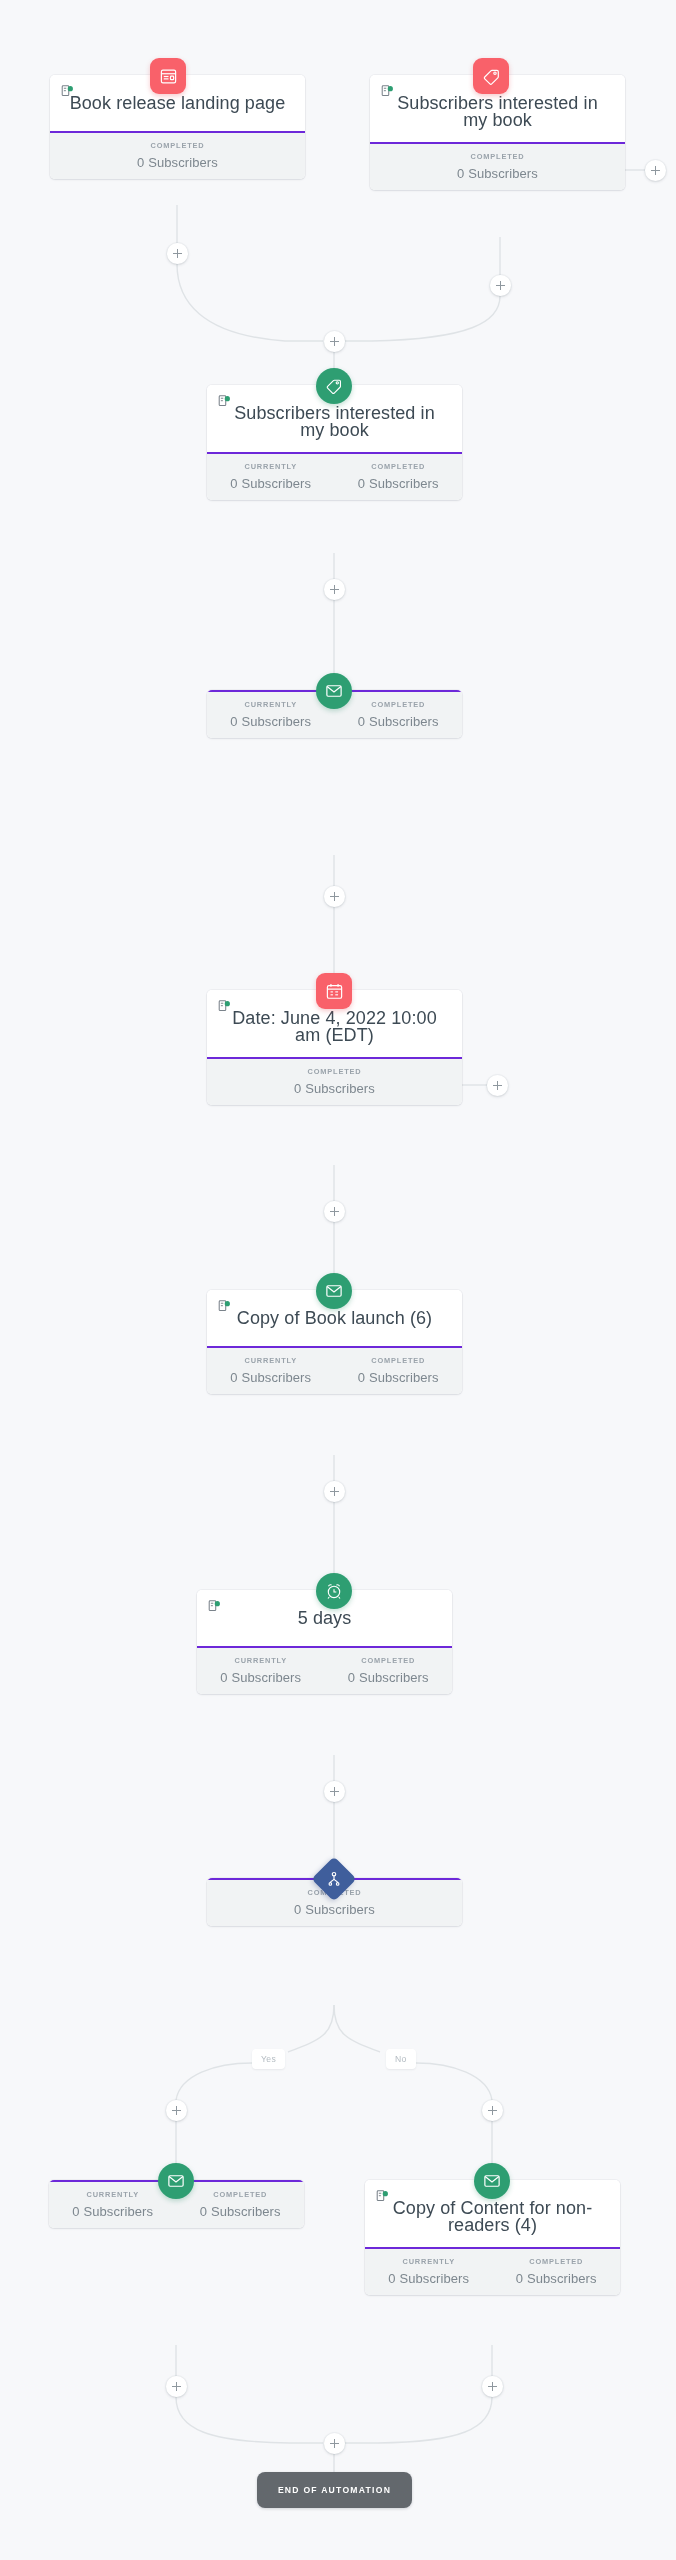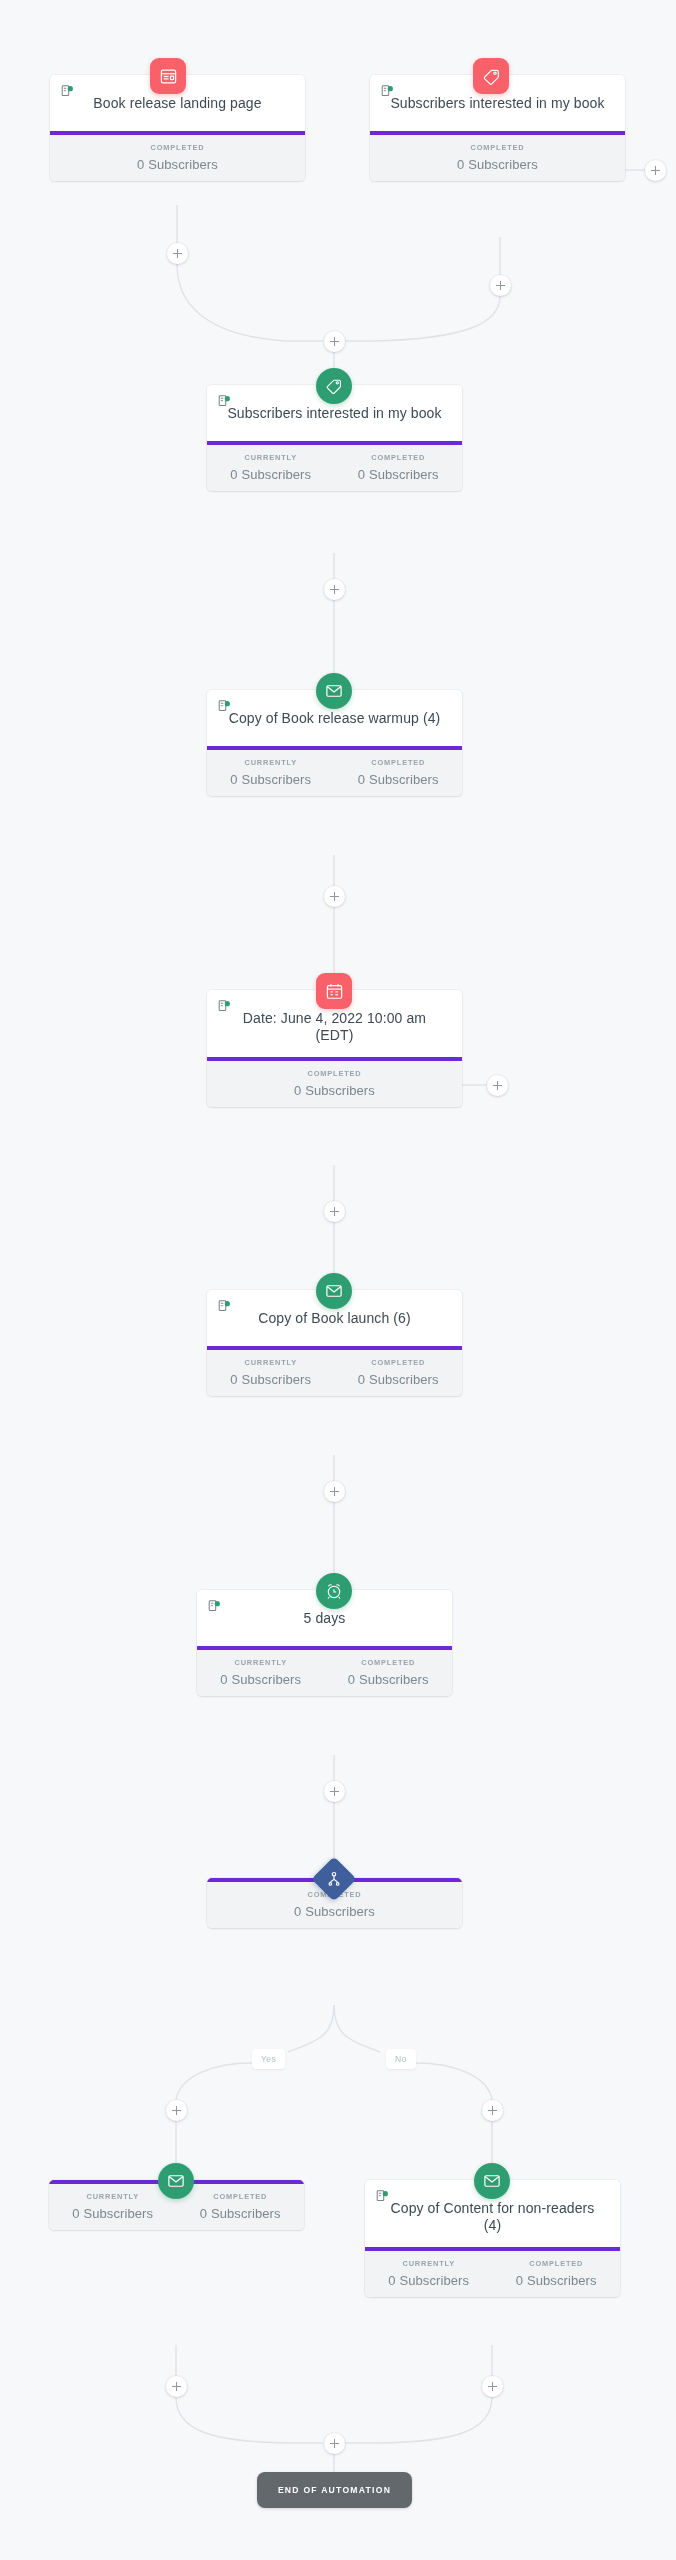--- a/index.html
+++ b/index.html
@@ -44,33 +44,33 @@
     box-sizing: border-box;
   }
   .corner-icon {
     position: absolute;
     left: 11px;
     top: 10px;
     width: 13px;
     height: 13px;
   }
   .card-title {
-    font-size: 14px;
+    font-size: 18px;
     line-height: 17px;
     color: #3d4a54;
     text-align: center;
     font-weight: 400;
     letter-spacing: .1px;
     padding: 0 6px;
     margin-top: 2px;
     word-wrap: break-word;
   }
   .card-foot {
     background: #f1f3f4;
-    border-top: 4px solid #6d28d9;
+    border-top: 2px solid #6d28d9;
     display: flex;
     padding: 8px 0 9px 0;
   }
   .stat {
     flex: 1 1 0;
     text-align: center;
     min-width: 0;
   }
   .stat-label {
     font-size: 7.4px;
@@ -321,29 +321,20 @@
   </div>
   <div class="plus" style="left:324px; top:579px;"></div>
 
   <div class="badge badge-circle" style="left:316px; top:673px;">
     <svg width="18" height="18" viewBox="0 0 24 24" fill="none" stroke="#ffffff" stroke-width="1.6">
       <rect x="2.5" y="5" width="19" height="14" rx="1.6"></rect>
       <path d="M2.8 6 L12 13.4 L21.2 6"></path>
     </svg>
   </div>
   <div class="card" style="left:207px; top:690px; width:255px;">
-    <div class="card-head">
-      <svg class="corner-icon" viewBox="0 0 16 16">
-        <rect x="1.5" y="1" width="8" height="12" rx="1" fill="none" stroke="#7a838b" stroke-width="1.3"></rect>
-        <line x1="3.5" y1="4" x2="6.5" y2="4" stroke="#7a838b" stroke-width="1.2"></line>
-        <line x1="3.5" y1="7" x2="6" y2="7" stroke="#7a838b" stroke-width="1.2"></line>
-        <circle cx="11.5" cy="4.5" r="3.2" fill="#2e9e72"></circle>
-      </svg>
-      <div class="card-title">Copy of Book release warmup (4)</div>
-    </div>
     <div class="card-foot">
       <div class="stat">
         <div class="stat-label">CURRENTLY</div>
         <div class="stat-value">0 Subscribers</div>
       </div>
       <div class="stat">
         <div class="stat-label">COMPLETED</div>
         <div class="stat-value">0 Subscribers</div>
       </div>
     </div>

